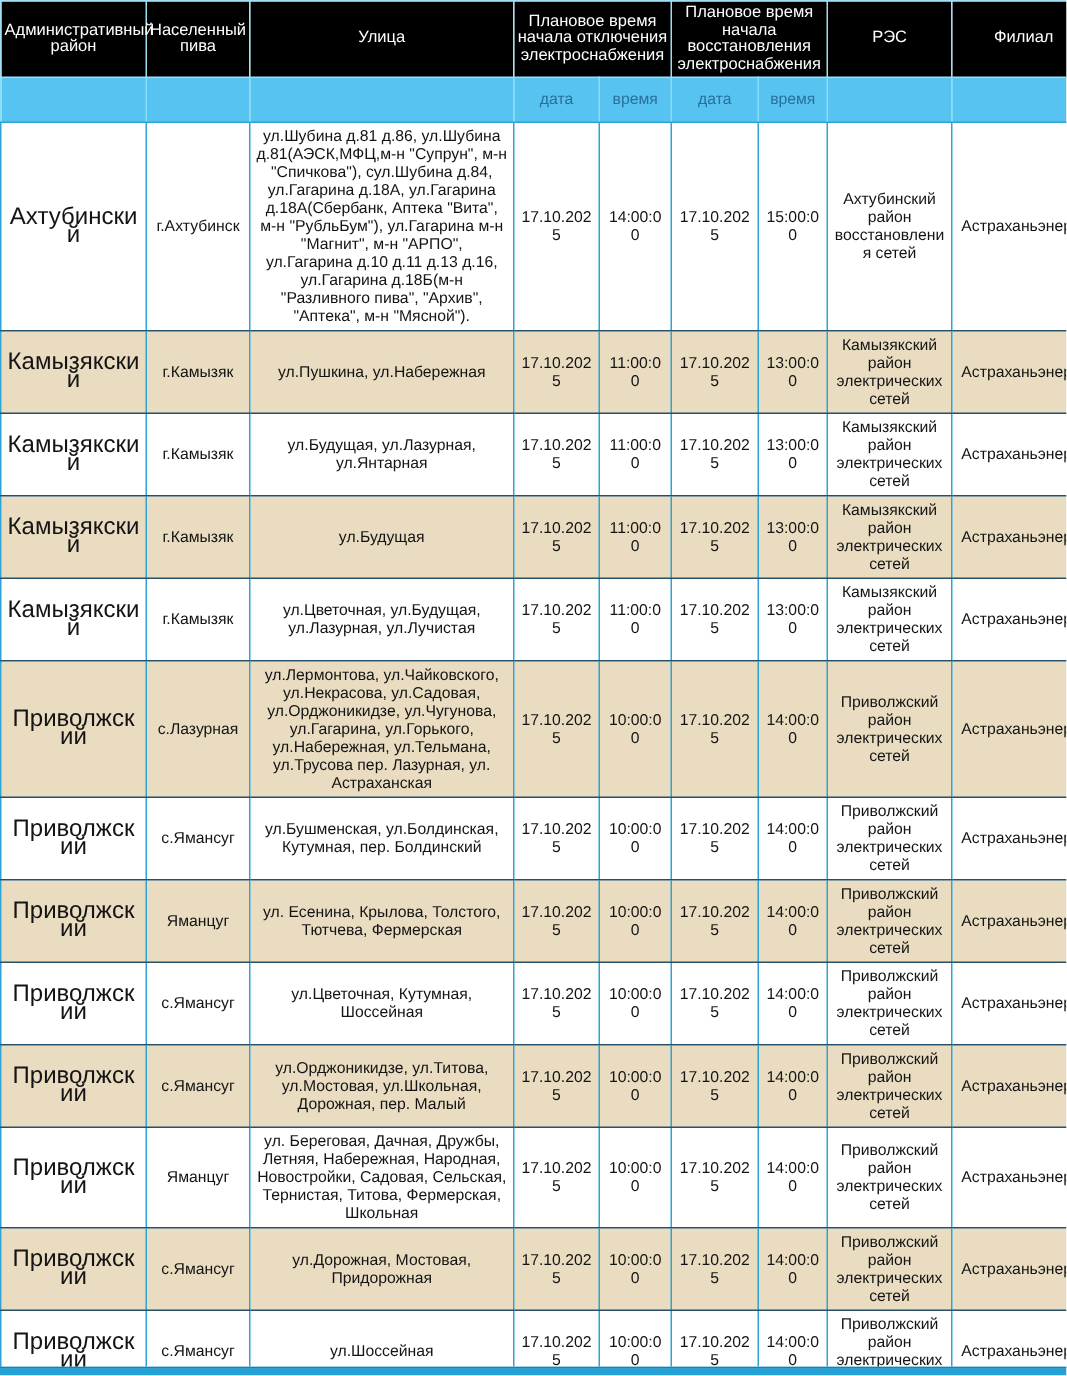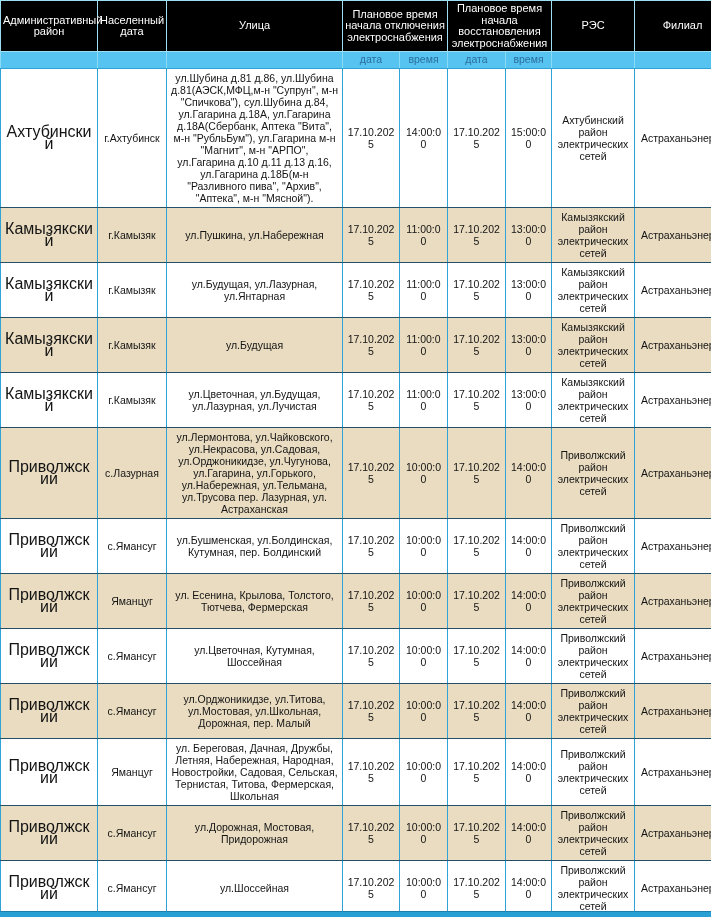--- a/index.html
+++ b/index.html
@@ -28,21 +28,21 @@
     font-weight: normal;
     font-size: 11px;
     line-height: 11.5px;
     border: 1px solid #9fdff2;
     padding: 2px 2px;
     text-align: center;
     vertical-align: middle;
   }
   thead tr.main-row th { height: 48px; }
   thead tr.sub-row th {
-    height: 17px;
+    height: 30px;
     background: #56c3f0;
     color: #2a6f9e;
     font-size: 10.5px;
     border: 1px solid #8adcf6;
     border-bottom: 1px solid #2fa3d6;
     padding: 1px 2px;
     margin-top: 40px;
   }
   
   tbody td {
@@ -81,21 +81,21 @@
       <col style="width:57px">
         <col style="width:48px">
         <col style="width:58px">
       <col style="width:46px">
         <col style="width:83px">
         <col style="width:96px">
     </colgroup>
     <thead>
       <tr class="main-row">
         <th>Административный район</th>
-        <th>Населенный дата</th>
+        <th>Населенный пива</th>
         <th>Улица</th>
         <th colspan="2">Плановое время начала отключения электроснабжения</th>
         <th colspan="2">Плановое время начала восстановления электроснабжения</th>
         <th>РЭС</th>
         <th>Филиал</th>
       </tr>
       <tr class="sub-row">
         <th></th>
         <th></th>
         <th></th>
@@ -109,21 +109,21 @@
     </thead>
     <tbody id="rows-body">
   <tr>
     <td>Ахтубинский</td>
     <td>г.Ахтубинск</td>
     <td>ул.Шубина д.81 д.86, ул.Шубина д.81(АЭСК,МФЦ,м-н "Супрун", м-н "Спичкова"), сул.Шубина д.84, ул.Гагарина д.18А, ул.Гагарина д.18А(Сбербанк, Аптека "Вита", м-н "РубльБум"), ул.Гагарина м-н "Магнит", м-н "АРПО", ул.Гагарина д.10 д.11 д.13 д.16, ул.Гагарина д.18Б(м-н "Разливного пива", "Архив", "Аптека", м-н "Мясной").</td>
     <td>17.10.2025</td>
     <td>14:00:00</td>
     <td>17.10.2025</td>
     <td>15:00:00</td>
-    <td>Ахтубинский район электрических сетей</td>
+    <td>Ахтубинский район восстановления сетей</td>
     <td>Астраханьэнерго</td>
   </tr>
 
   <tr>
     <td>Камызякский</td>
     <td>г.Камызяк</td>
     <td>ул.Пушкина, ул.Набережная</td>
     <td>17.10.2025</td>
     <td>11:00:00</td>
     <td>17.10.2025</td>

